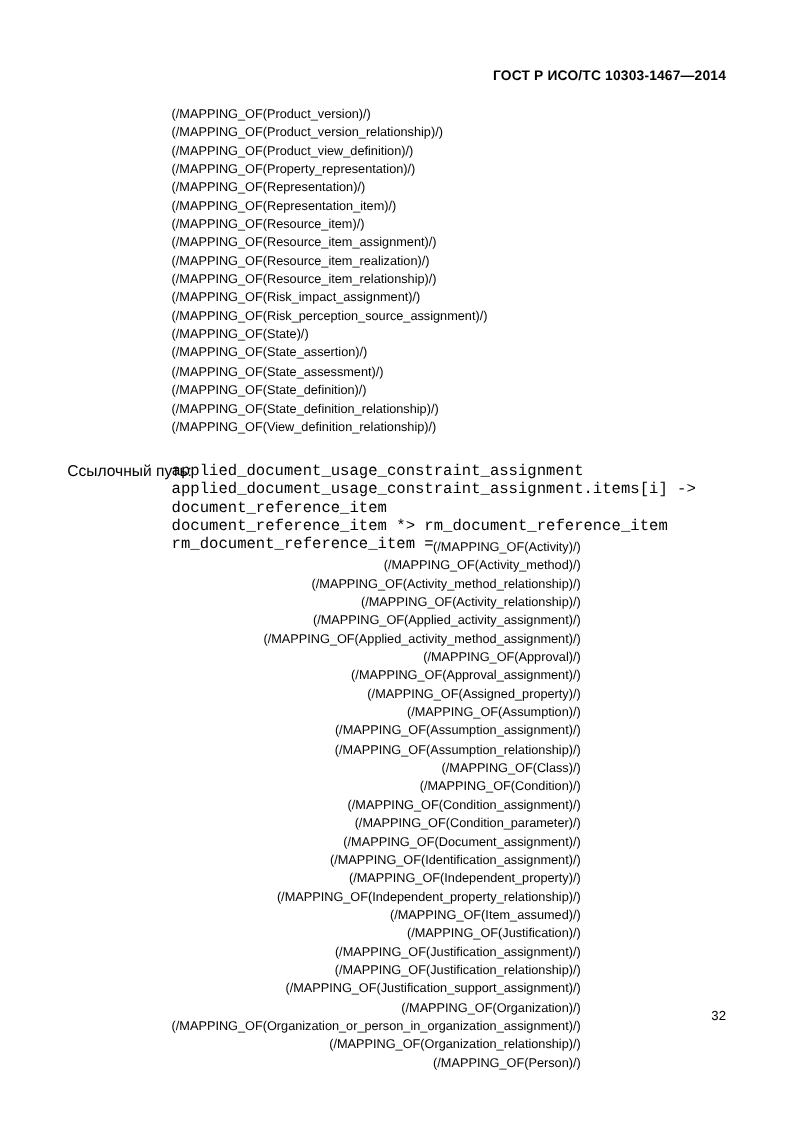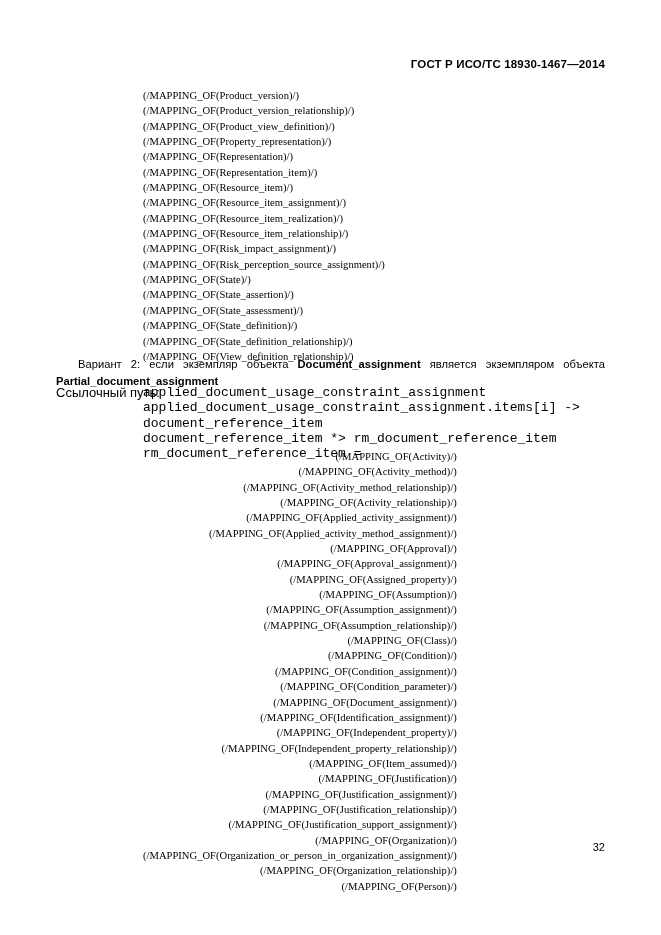--- a/index.html
+++ b/index.html
@@ -37,21 +37,20 @@
     position: absolute;
     left: 143px;
     font-size: 10.6px;
     line-height: 15.35px;
     white-space: pre;
   }
   #mapping-block-1 { top: 88px; }
   #mapping-block-2 { top: 449px; text-align: right; }
   .mapping-line {
     white-space: pre;
-    font-family: Liberation Serif, serif;
   }
 
   
   .body-paragraph {
     position: absolute;
     left: 56px;
     top: 345px;
     width: 549px;
     font-size: 11.2px;
     line-height: 16.5px;
@@ -94,27 +93,24 @@
     width: 105px;
     text-align: right;
     font-size: 11px;
   }
 </style>
 </head>
 <body>
 
 <div class="page">
 
-  <div class="running-header">ГОСТ Р ИСО/ТС 18930-1467—2014</div>
+  <div class="running-header">ГОСТ Р ИСО/ТС 10303-1467—2014</div>
 
   <div class="mapping-block" id="mapping-block-1"><div class="mapping-line">(/MAPPING_OF(Product_version)/)</div><div class="mapping-line">(/MAPPING_OF(Product_version_relationship)/)</div><div class="mapping-line">(/MAPPING_OF(Product_view_definition)/)</div><div class="mapping-line">(/MAPPING_OF(Property_representation)/)</div><div class="mapping-line">(/MAPPING_OF(Representation)/)</div><div class="mapping-line">(/MAPPING_OF(Representation_item)/)</div><div class="mapping-line">(/MAPPING_OF(Resource_item)/)</div><div class="mapping-line">(/MAPPING_OF(Resource_item_assignment)/)</div><div class="mapping-line">(/MAPPING_OF(Resource_item_realization)/)</div><div class="mapping-line">(/MAPPING_OF(Resource_item_relationship)/)</div><div class="mapping-line">(/MAPPING_OF(Risk_impact_assignment)/)</div><div class="mapping-line">(/MAPPING_OF(Risk_perception_source_assignment)/)</div><div class="mapping-line">(/MAPPING_OF(State)/)</div><div class="mapping-line">(/MAPPING_OF(State_assertion)/)</div><div class="mapping-line">(/MAPPING_OF(State_assessment)/)</div><div class="mapping-line">(/MAPPING_OF(State_definition)/)</div><div class="mapping-line">(/MAPPING_OF(State_definition_relationship)/)</div><div class="mapping-line">(/MAPPING_OF(View_definition_relationship)/)</div></div>
 
-  <p class="body-paragraph">
-    <span>Вариант 2: если экземпляр объекта </span><b>Document_assignment</b><span> является экземпляром объекта </span><b>Partial_document_assignment</b>
-  </p>
 
   <div class="refpath">
     <span class="refpath-label">Ссылочный путь:</span>
     <div class="refpath-lines" id="refpath-lines"><div class="refpath-line">applied_document_usage_constraint_assignment</div><div class="refpath-line">applied_document_usage_constraint_assignment.items[i] -&gt;</div><div class="refpath-line">document_reference_item</div><div class="refpath-line">document_reference_item *&gt; rm_document_reference_item</div><div class="refpath-line">rm_document_reference_item =</div></div>
   </div>
 
   <div class="mapping-block" id="mapping-block-2"><div class="mapping-line">(/MAPPING_OF(Activity)/)</div><div class="mapping-line">(/MAPPING_OF(Activity_method)/)</div><div class="mapping-line">(/MAPPING_OF(Activity_method_relationship)/)</div><div class="mapping-line">(/MAPPING_OF(Activity_relationship)/)</div><div class="mapping-line">(/MAPPING_OF(Applied_activity_assignment)/)</div><div class="mapping-line">(/MAPPING_OF(Applied_activity_method_assignment)/)</div><div class="mapping-line">(/MAPPING_OF(Approval)/)</div><div class="mapping-line">(/MAPPING_OF(Approval_assignment)/)</div><div class="mapping-line">(/MAPPING_OF(Assigned_property)/)</div><div class="mapping-line">(/MAPPING_OF(Assumption)/)</div><div class="mapping-line">(/MAPPING_OF(Assumption_assignment)/)</div><div class="mapping-line">(/MAPPING_OF(Assumption_relationship)/)</div><div class="mapping-line">(/MAPPING_OF(Class)/)</div><div class="mapping-line">(/MAPPING_OF(Condition)/)</div><div class="mapping-line">(/MAPPING_OF(Condition_assignment)/)</div><div class="mapping-line">(/MAPPING_OF(Condition_parameter)/)</div><div class="mapping-line">(/MAPPING_OF(Document_assignment)/)</div><div class="mapping-line">(/MAPPING_OF(Identification_assignment)/)</div><div class="mapping-line">(/MAPPING_OF(Independent_property)/)</div><div class="mapping-line">(/MAPPING_OF(Independent_property_relationship)/)</div><div class="mapping-line">(/MAPPING_OF(Item_assumed)/)</div><div class="mapping-line">(/MAPPING_OF(Justification)/)</div><div class="mapping-line">(/MAPPING_OF(Justification_assignment)/)</div><div class="mapping-line">(/MAPPING_OF(Justification_relationship)/)</div><div class="mapping-line">(/MAPPING_OF(Justification_support_assignment)/)</div><div class="mapping-line">(/MAPPING_OF(Organization)/)</div><div class="mapping-line">(/MAPPING_OF(Organization_or_person_in_organization_assignment)/)</div><div class="mapping-line">(/MAPPING_OF(Organization_relationship)/)</div><div class="mapping-line">(/MAPPING_OF(Person)/)</div></div>
 
   <div class="folio">32</div>
 

